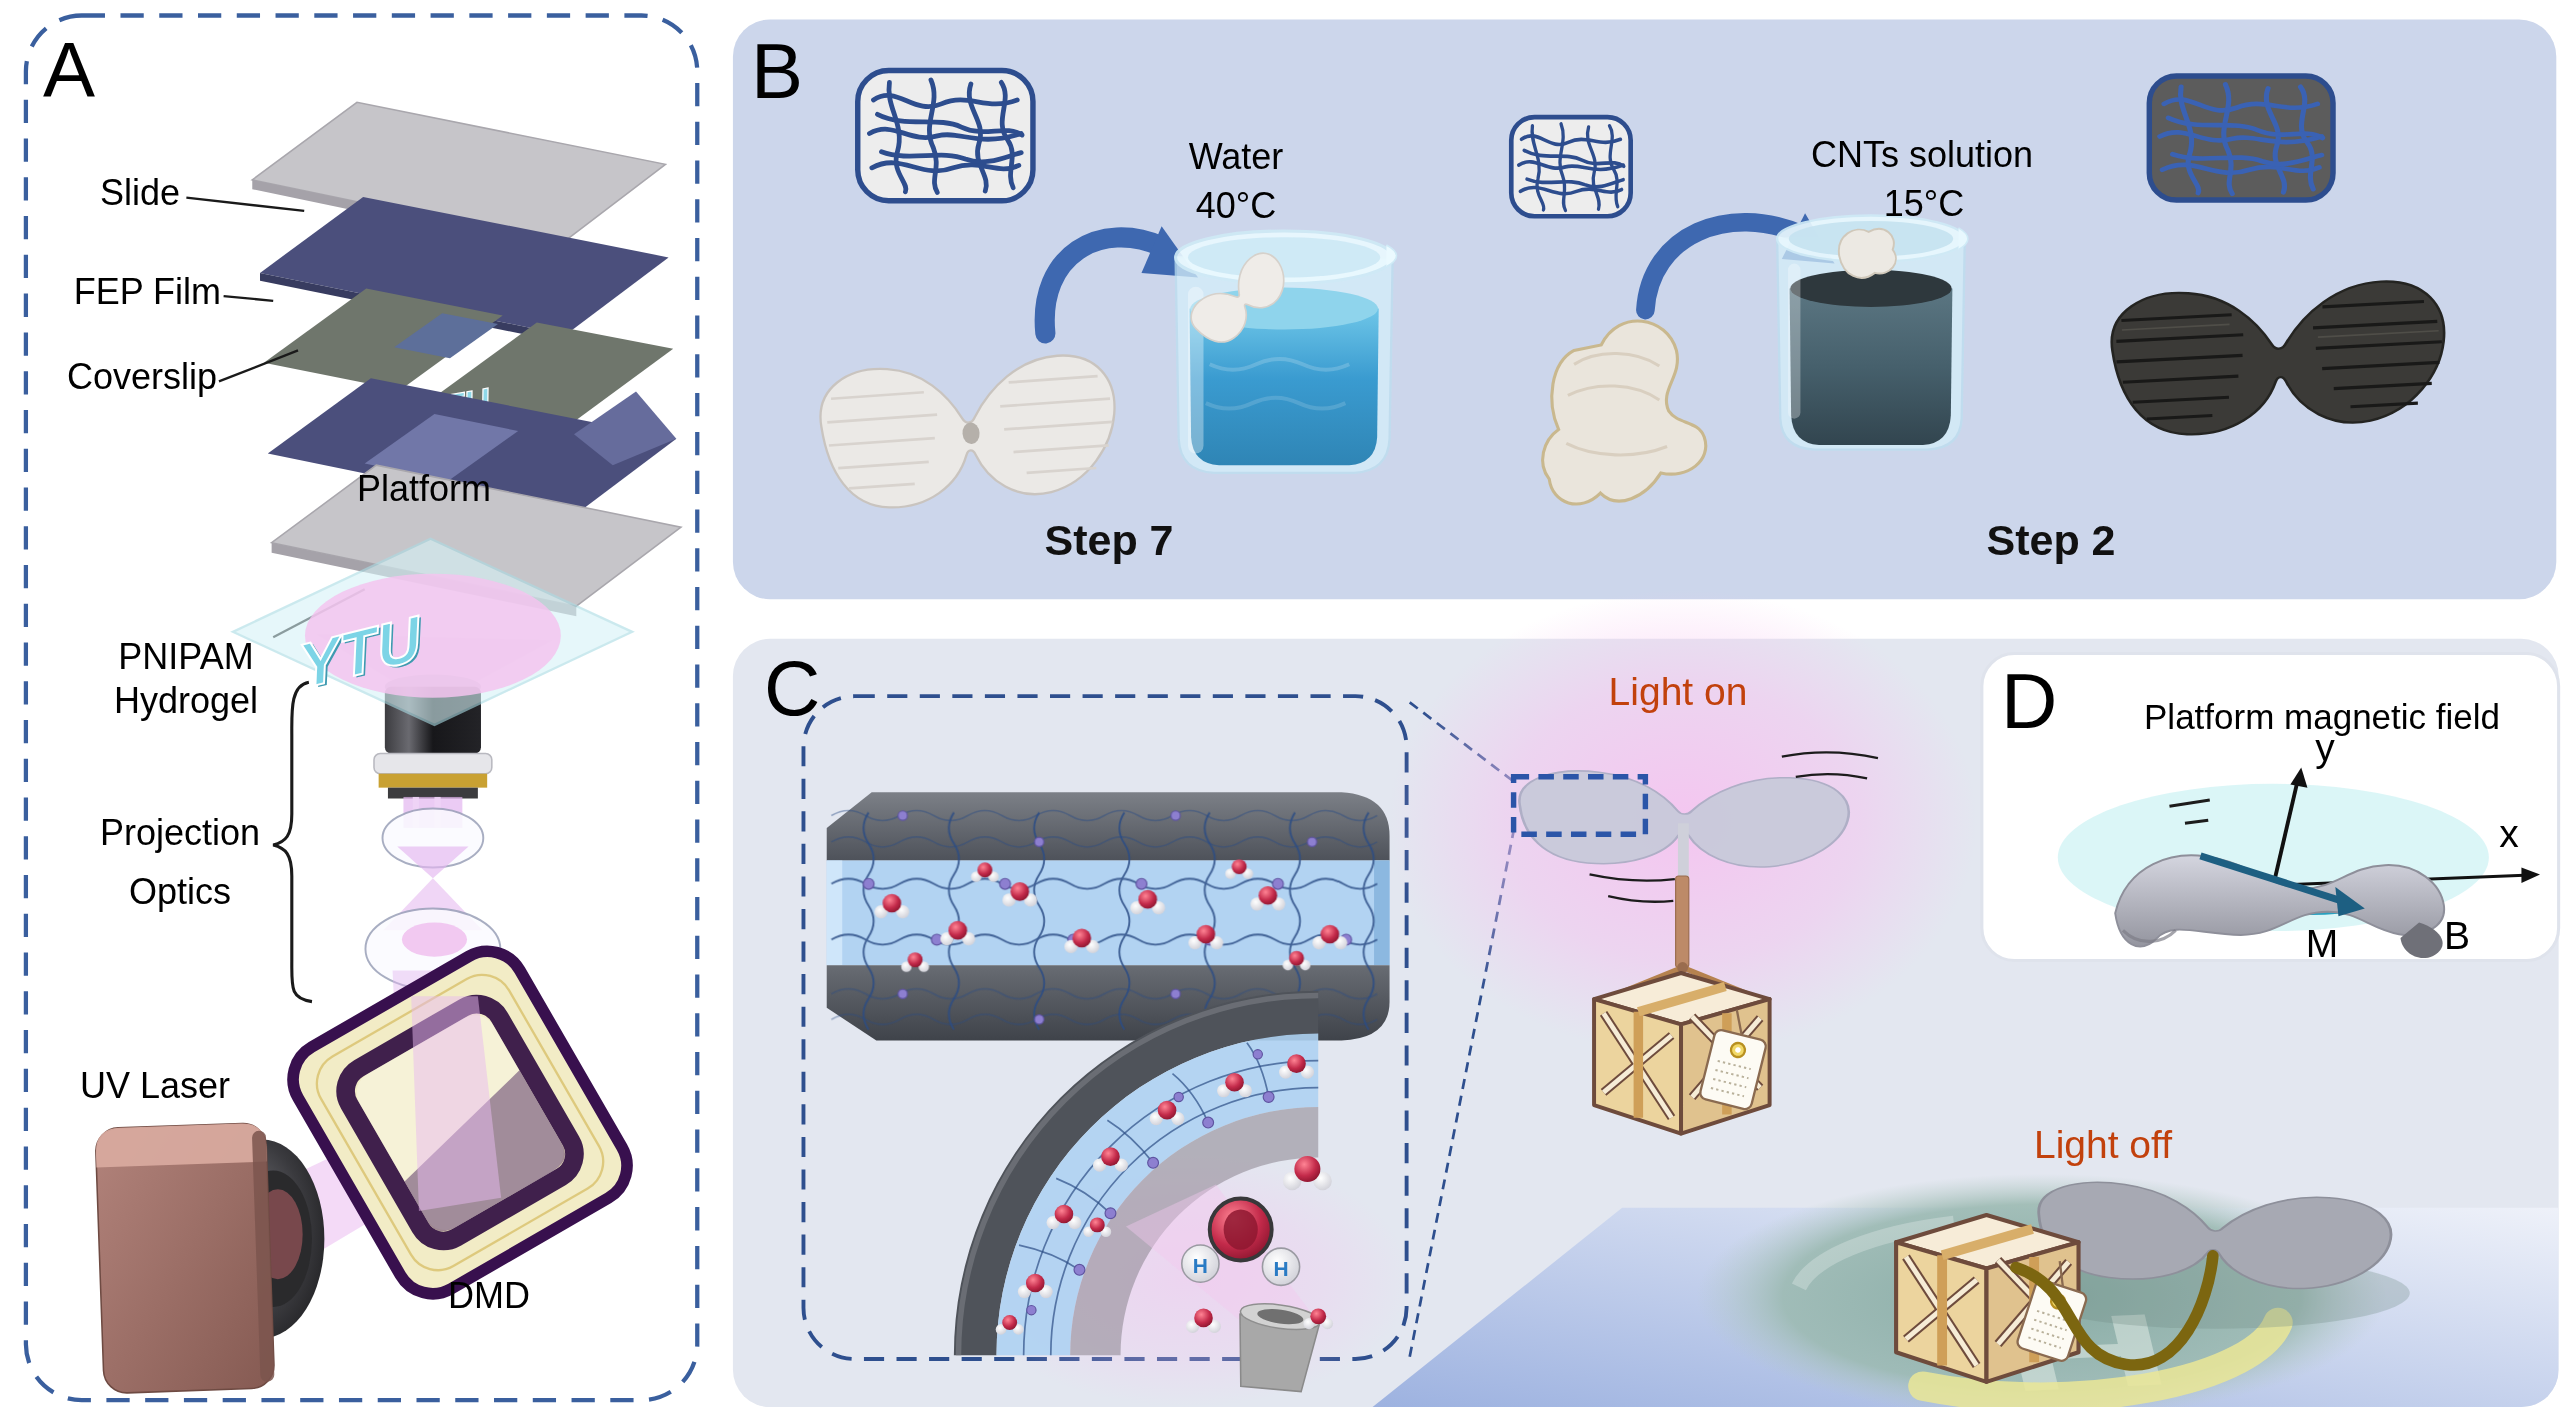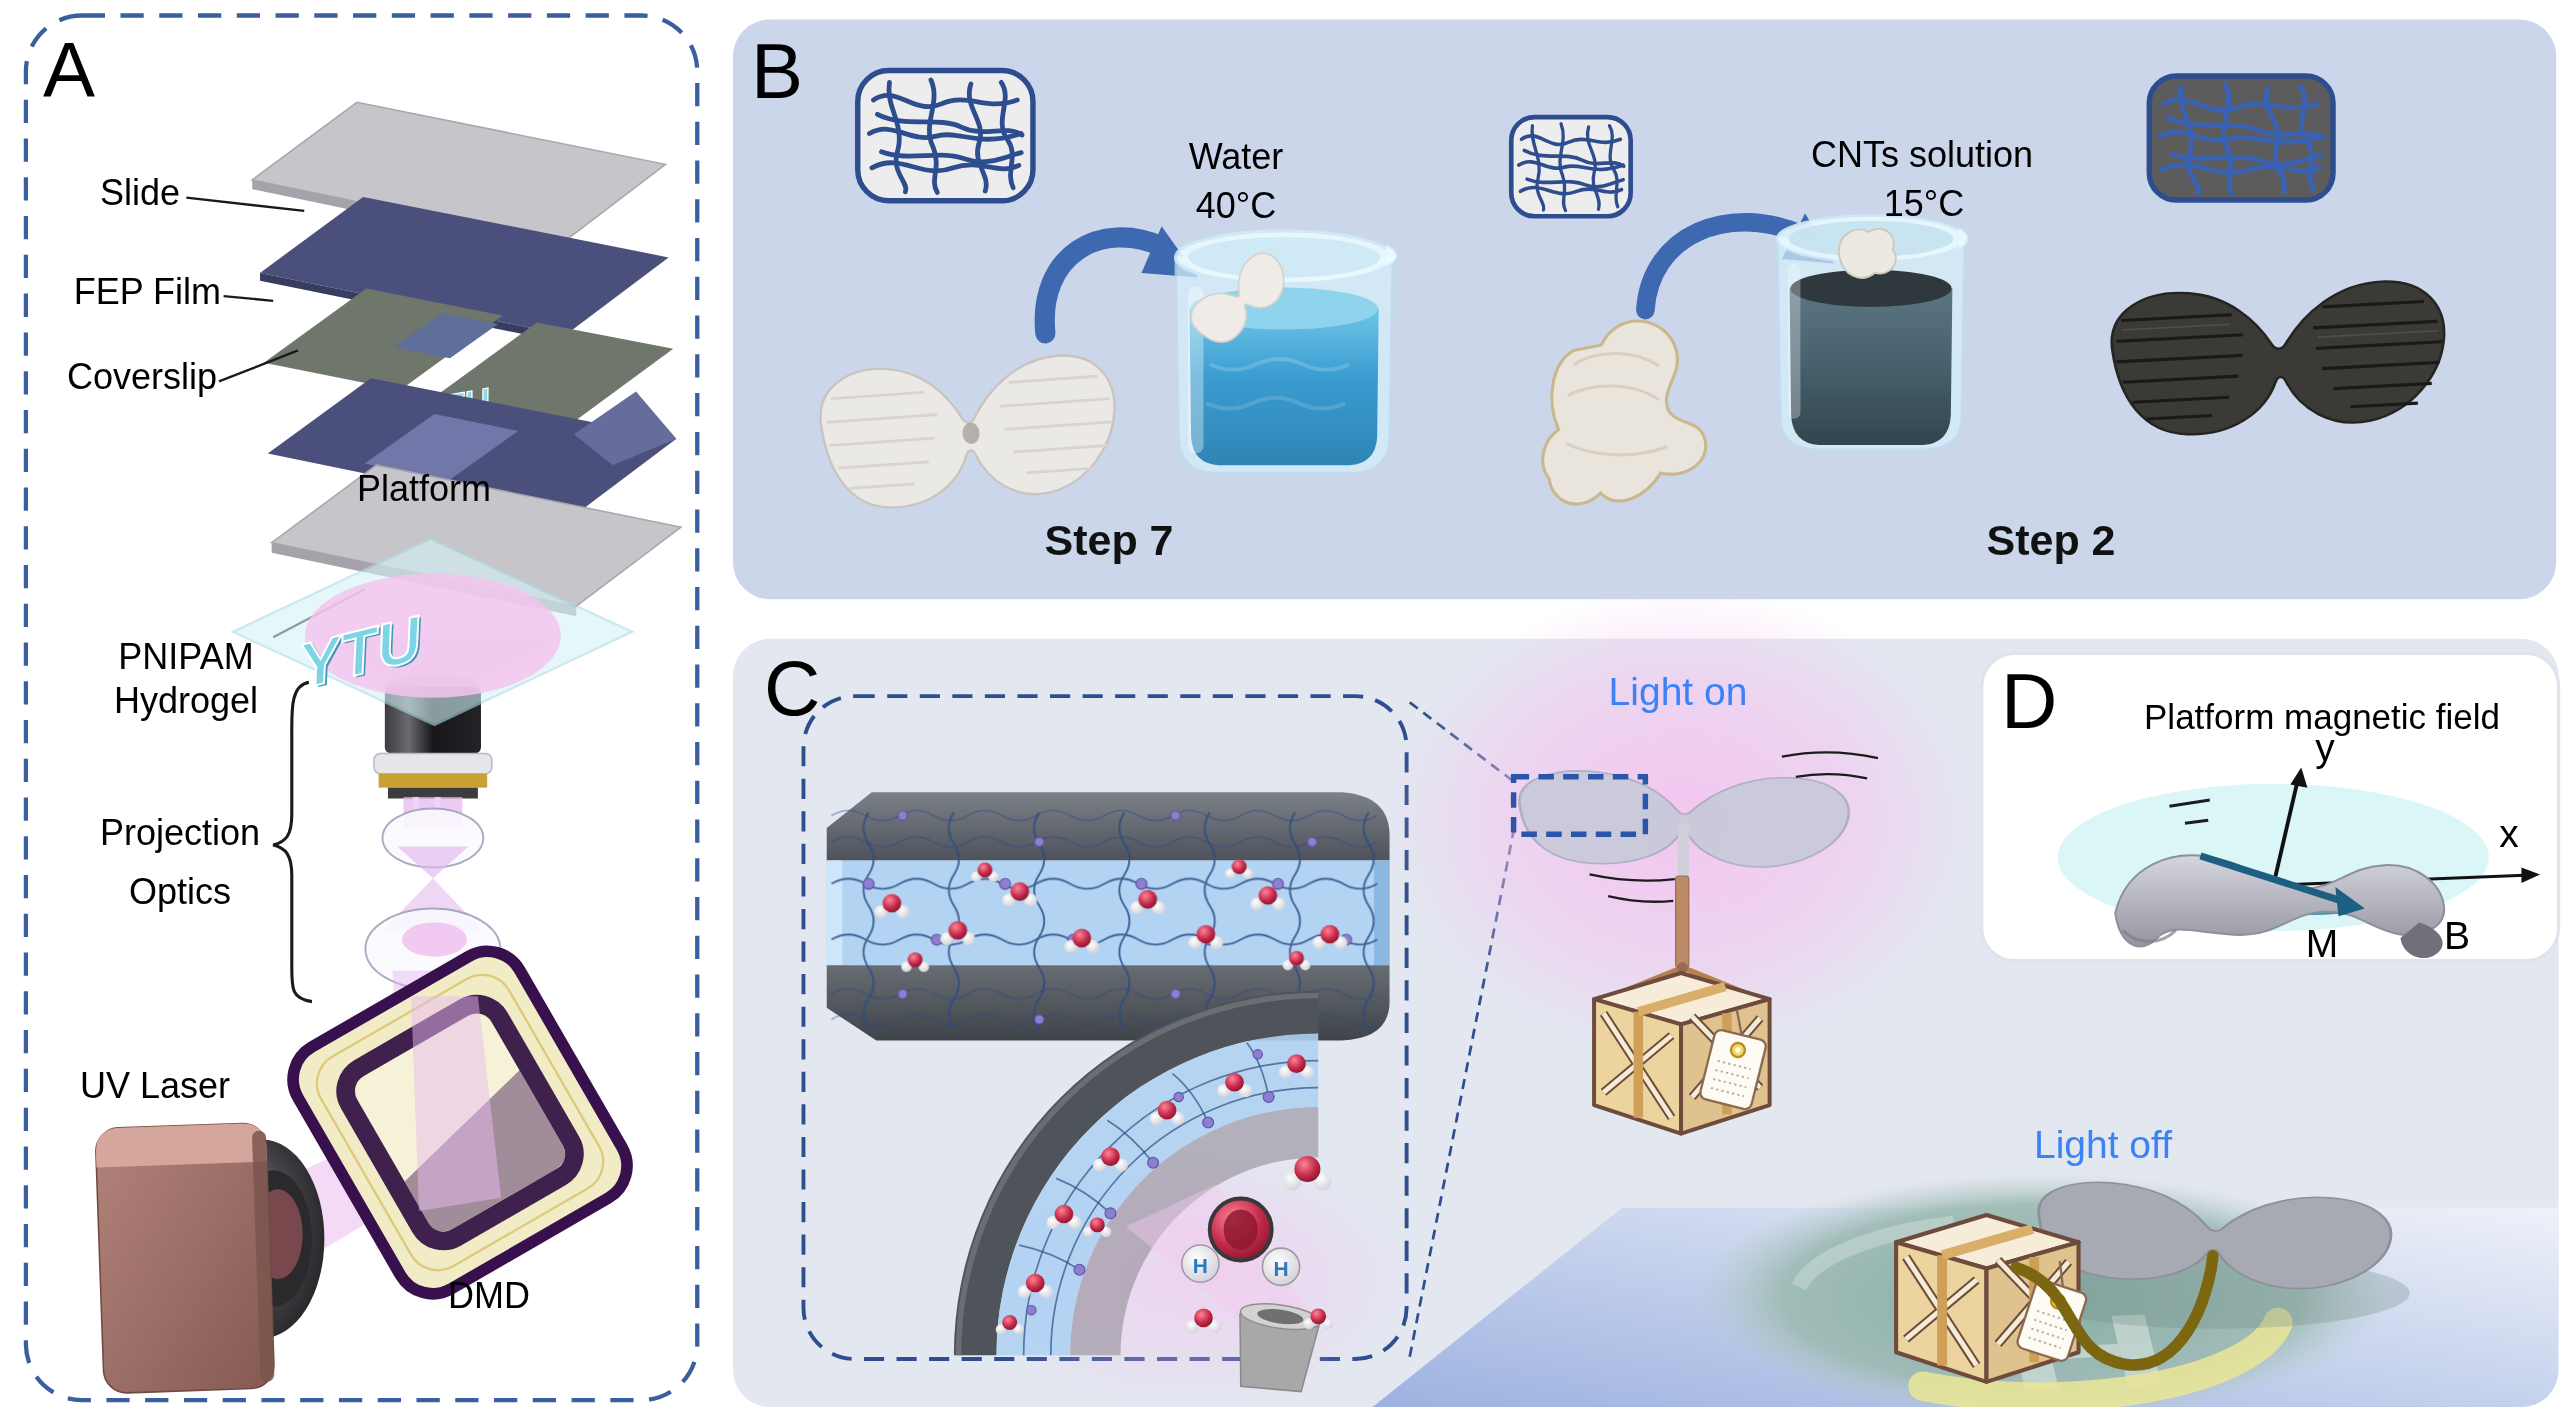--- a/index.html
+++ b/index.html
@@ -5,21 +5,21 @@
   html,body{margin:0;padding:0;background:#ffffff;}
   #fig{position:relative;width:2576px;height:1428px;background:#ffffff;overflow:hidden;
        font-family:"Liberation Sans","DejaVu Sans",sans-serif;color:#111;}
   #art{position:absolute;left:0;top:0;width:2576px;height:1428px;}
   .label{position:absolute;white-space:nowrap;line-height:1.05;}
   .ctr{transform:translate(-50%,-50%);text-align:center;}
   .panel-letter{font-size:78px;font-weight:400;color:#000;}
   .ann{font-size:36px;color:#000;}
   .ann2{font-size:36px;color:#000;text-align:right;}
   .step{font-size:43px;font-weight:700;color:#111;}
-  .light{font-size:39px;color:#3b82f6;}
+  .light{font-size:39px;color:#c2410c;}
   .dtitle{font-size:35px;color:#000;}
   .axis{font-size:39px;color:#000;}
   .right{text-align:right;}
   .col{display:flex;flex-direction:column;gap:6.2px;align-items:center;}
 </style>
 </head>
 <body>
 
 <div id="fig">
 <svg id="art" viewBox="0 0 3322 1842" xmlns="http://www.w3.org/2000/svg">

